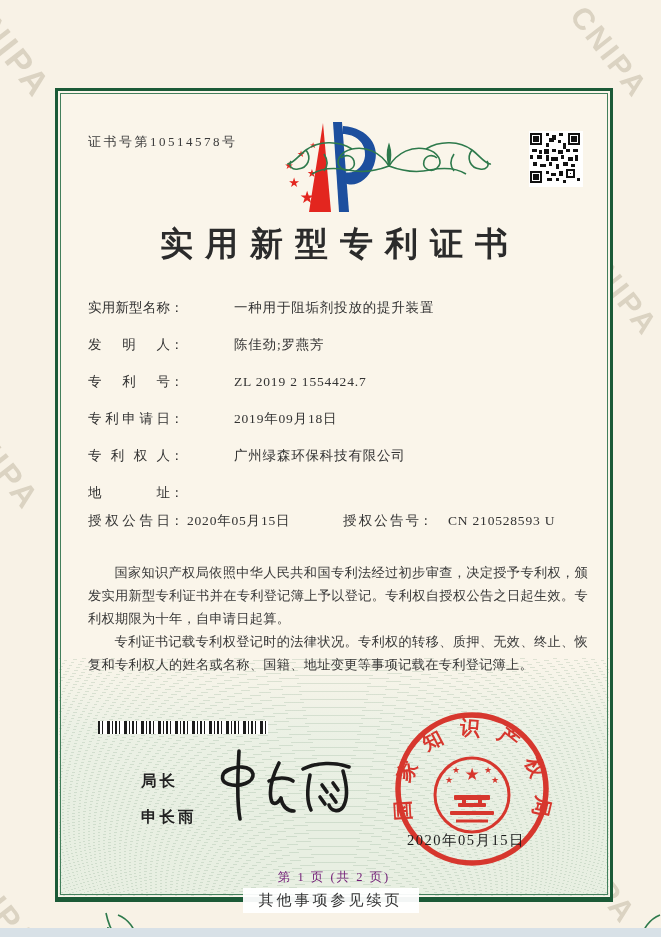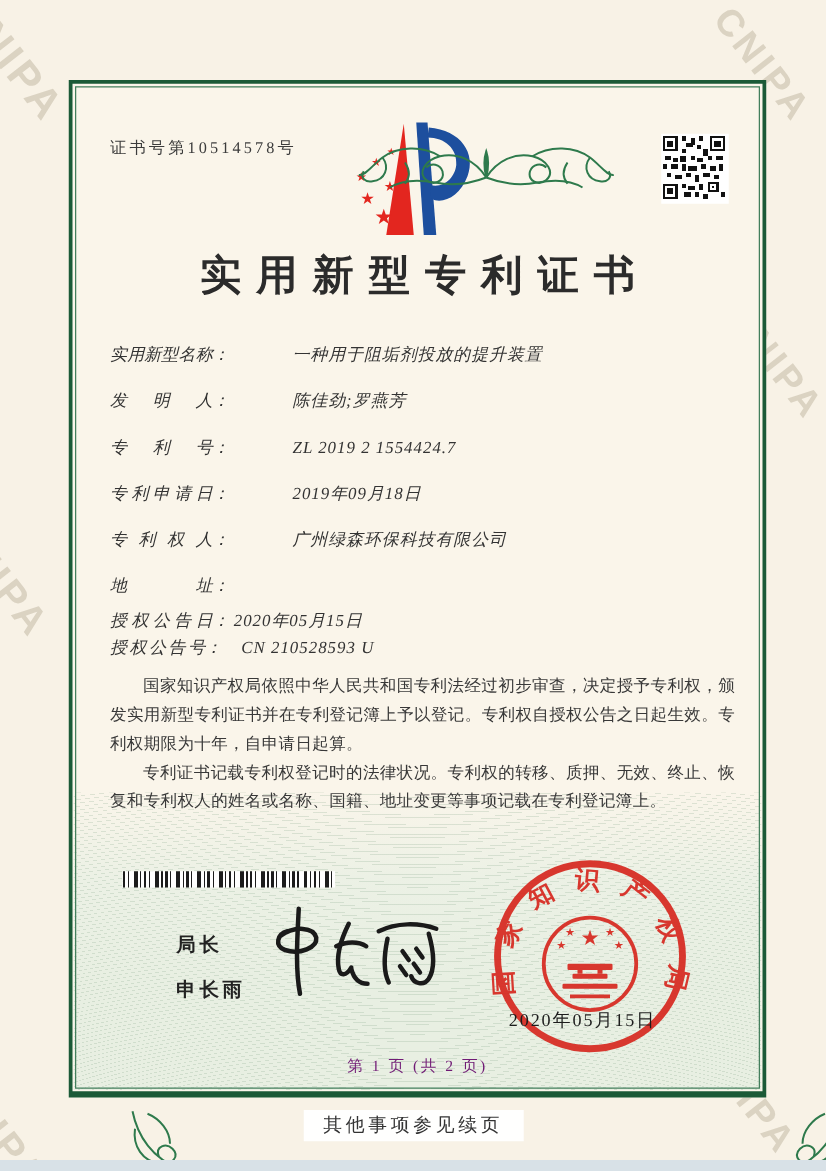--- a/index.html
+++ b/index.html
@@ -5,46 +5,46 @@
   html,body{margin:0;padding:0;}
   body{width:661px;height:937px;font-family:"Liberation Serif","DejaVu Serif",serif;}
   .page{position:relative;width:661px;height:937px;background:#f8f2e6;overflow:hidden;}
 
   
   .wm{position:absolute;font-family:"Liberation Sans","DejaVu Sans",sans-serif;
       font-weight:bold;color:rgba(189,179,158,.5);letter-spacing:3px;
       transform:rotate(52deg);transform-origin:left top;z-index:1;user-select:none;}
 
   
-  .frame{position:absolute;left:55px;top:64px;width:552px;height:806px;
+  .frame{position:absolute;left:55px;top:88px;width:552px;height:806px;
          border:3px solid #1b5a37;border-bottom-width:5px;background:#faf5ea;z-index:2;}
   .frame::before{content:"";position:absolute;inset:2px;border:1px solid #437f5c;pointer-events:none;z-index:5;}
 
   .guilloche{position:absolute;left:1px;right:1px;bottom:1px;height:238px;
     background:
       repeating-radial-gradient(1100px 420px at 50% 150%, rgba(122,158,128,.22) 0 1px, transparent 1px 7px),
       linear-gradient(to bottom, rgba(233,240,228,0) 0, rgba(233,240,228,.85) 70px, #e8efe2 150px);
     z-index:1;}
 
   .cert-no{position:absolute;left:30px;top:42px;font-size:13px;letter-spacing:2.5px;color:#3c3c3c;z-index:3;}
 
   .qr{position:absolute;left:471px;top:40px;width:52px;height:54px;background:#fff;padding:1px;z-index:3;}
 
   .logo{position:absolute;left:223px;top:28px;width:110px;height:96px;z-index:3;}
 
   .title{position:absolute;left:0;right:0;top:131px;text-align:center;font-size:33px;font-weight:700;
          letter-spacing:12px;text-indent:12px;color:#2b2b2b;z-index:3;}
 
   .fields{position:absolute;left:30px;top:206px;width:492px;font-size:13.5px;color:#333;z-index:3;}
-  .frow{display:flex;margin-bottom:16px;line-height:21px;font-style:italic;}
+  .frow{display:flex;margin-bottom:16px;line-height:21px;}
   .flabel{width:82px;flex:none;text-align:justify;text-align-last:justify;}
   .fcolon{width:17px;flex:none;}
   .fvalue{flex:1;letter-spacing:.8px;margin-left:47px;}
   .addr2{line-height:22px;}
-  .grant-pair{display:flex;flex-direction:column;}
+  .grant-pair{display:flex;}
   .grant-left{width:255px;flex:none;display:flex;}
   .grant-right{display:flex;}
   .grant-right .flabel{width:76px;}
 
   .paras{position:absolute;left:30px;top:470px;width:500px;font-size:13.2px;line-height:23px;
          color:#383838;letter-spacing:.3px;text-align:justify;z-index:3;}
   .paras p{margin:0;text-indent:2em;}
 
   .signoff{position:absolute;left:58px;top:672px;font-size:15.5px;font-weight:600;color:#222;
            letter-spacing:3px;line-height:36px;z-index:3;margin-left:25px;}

